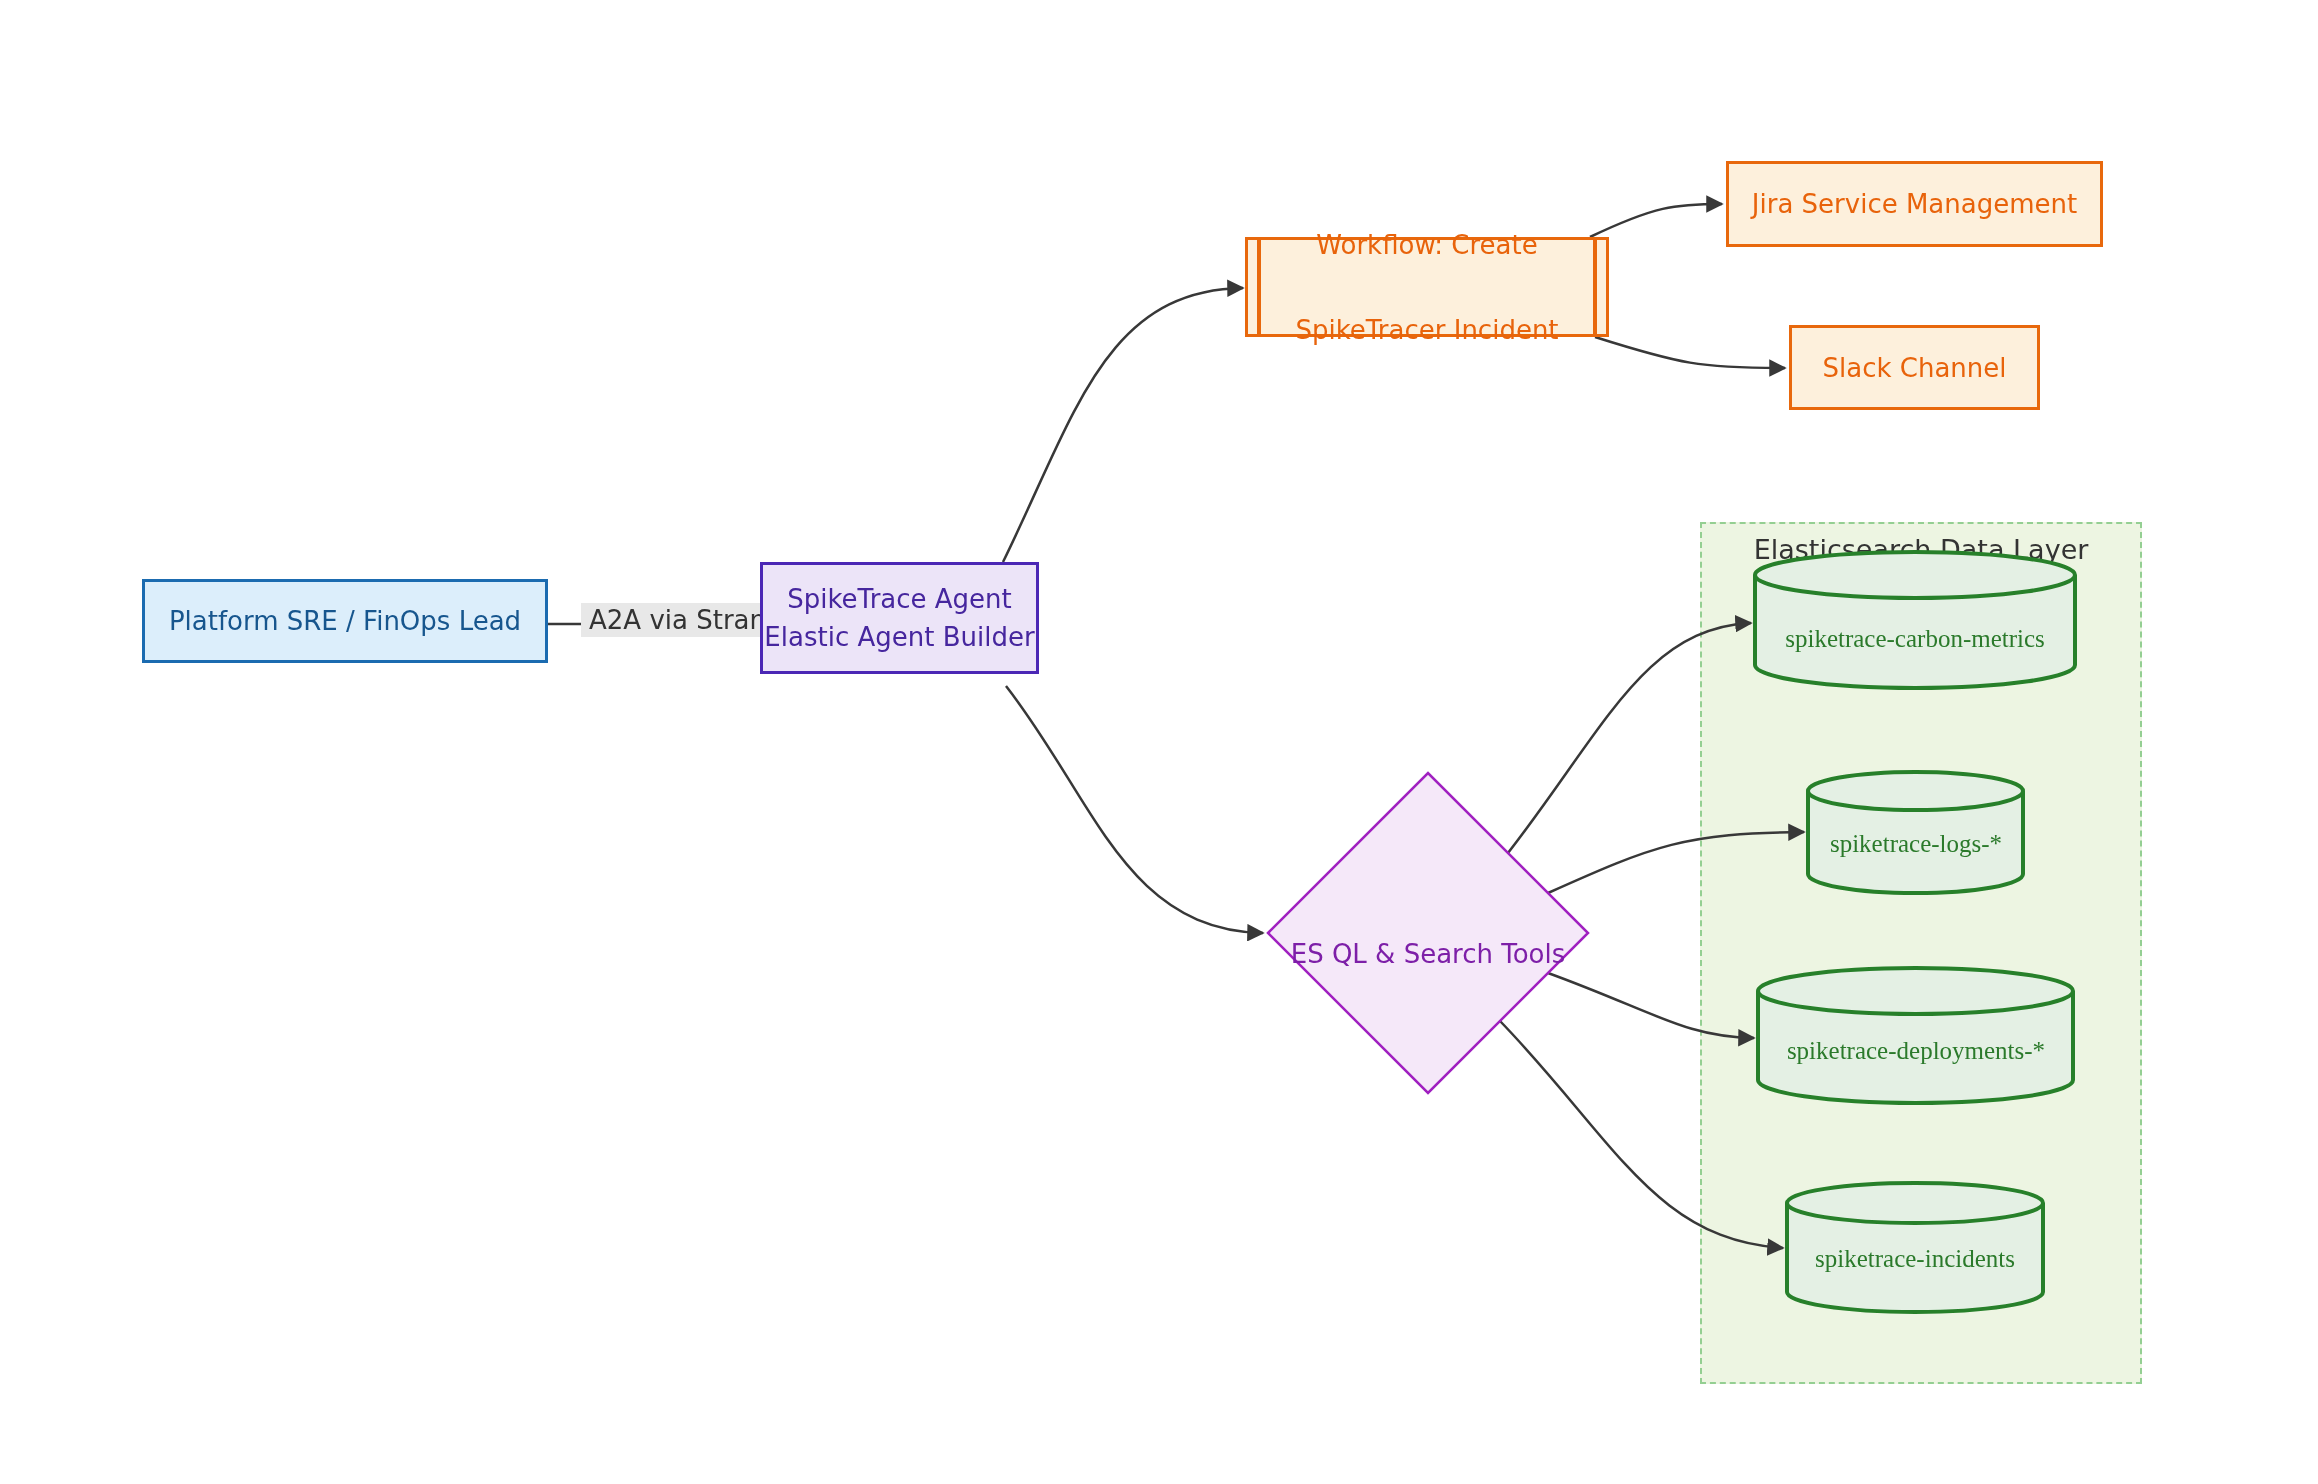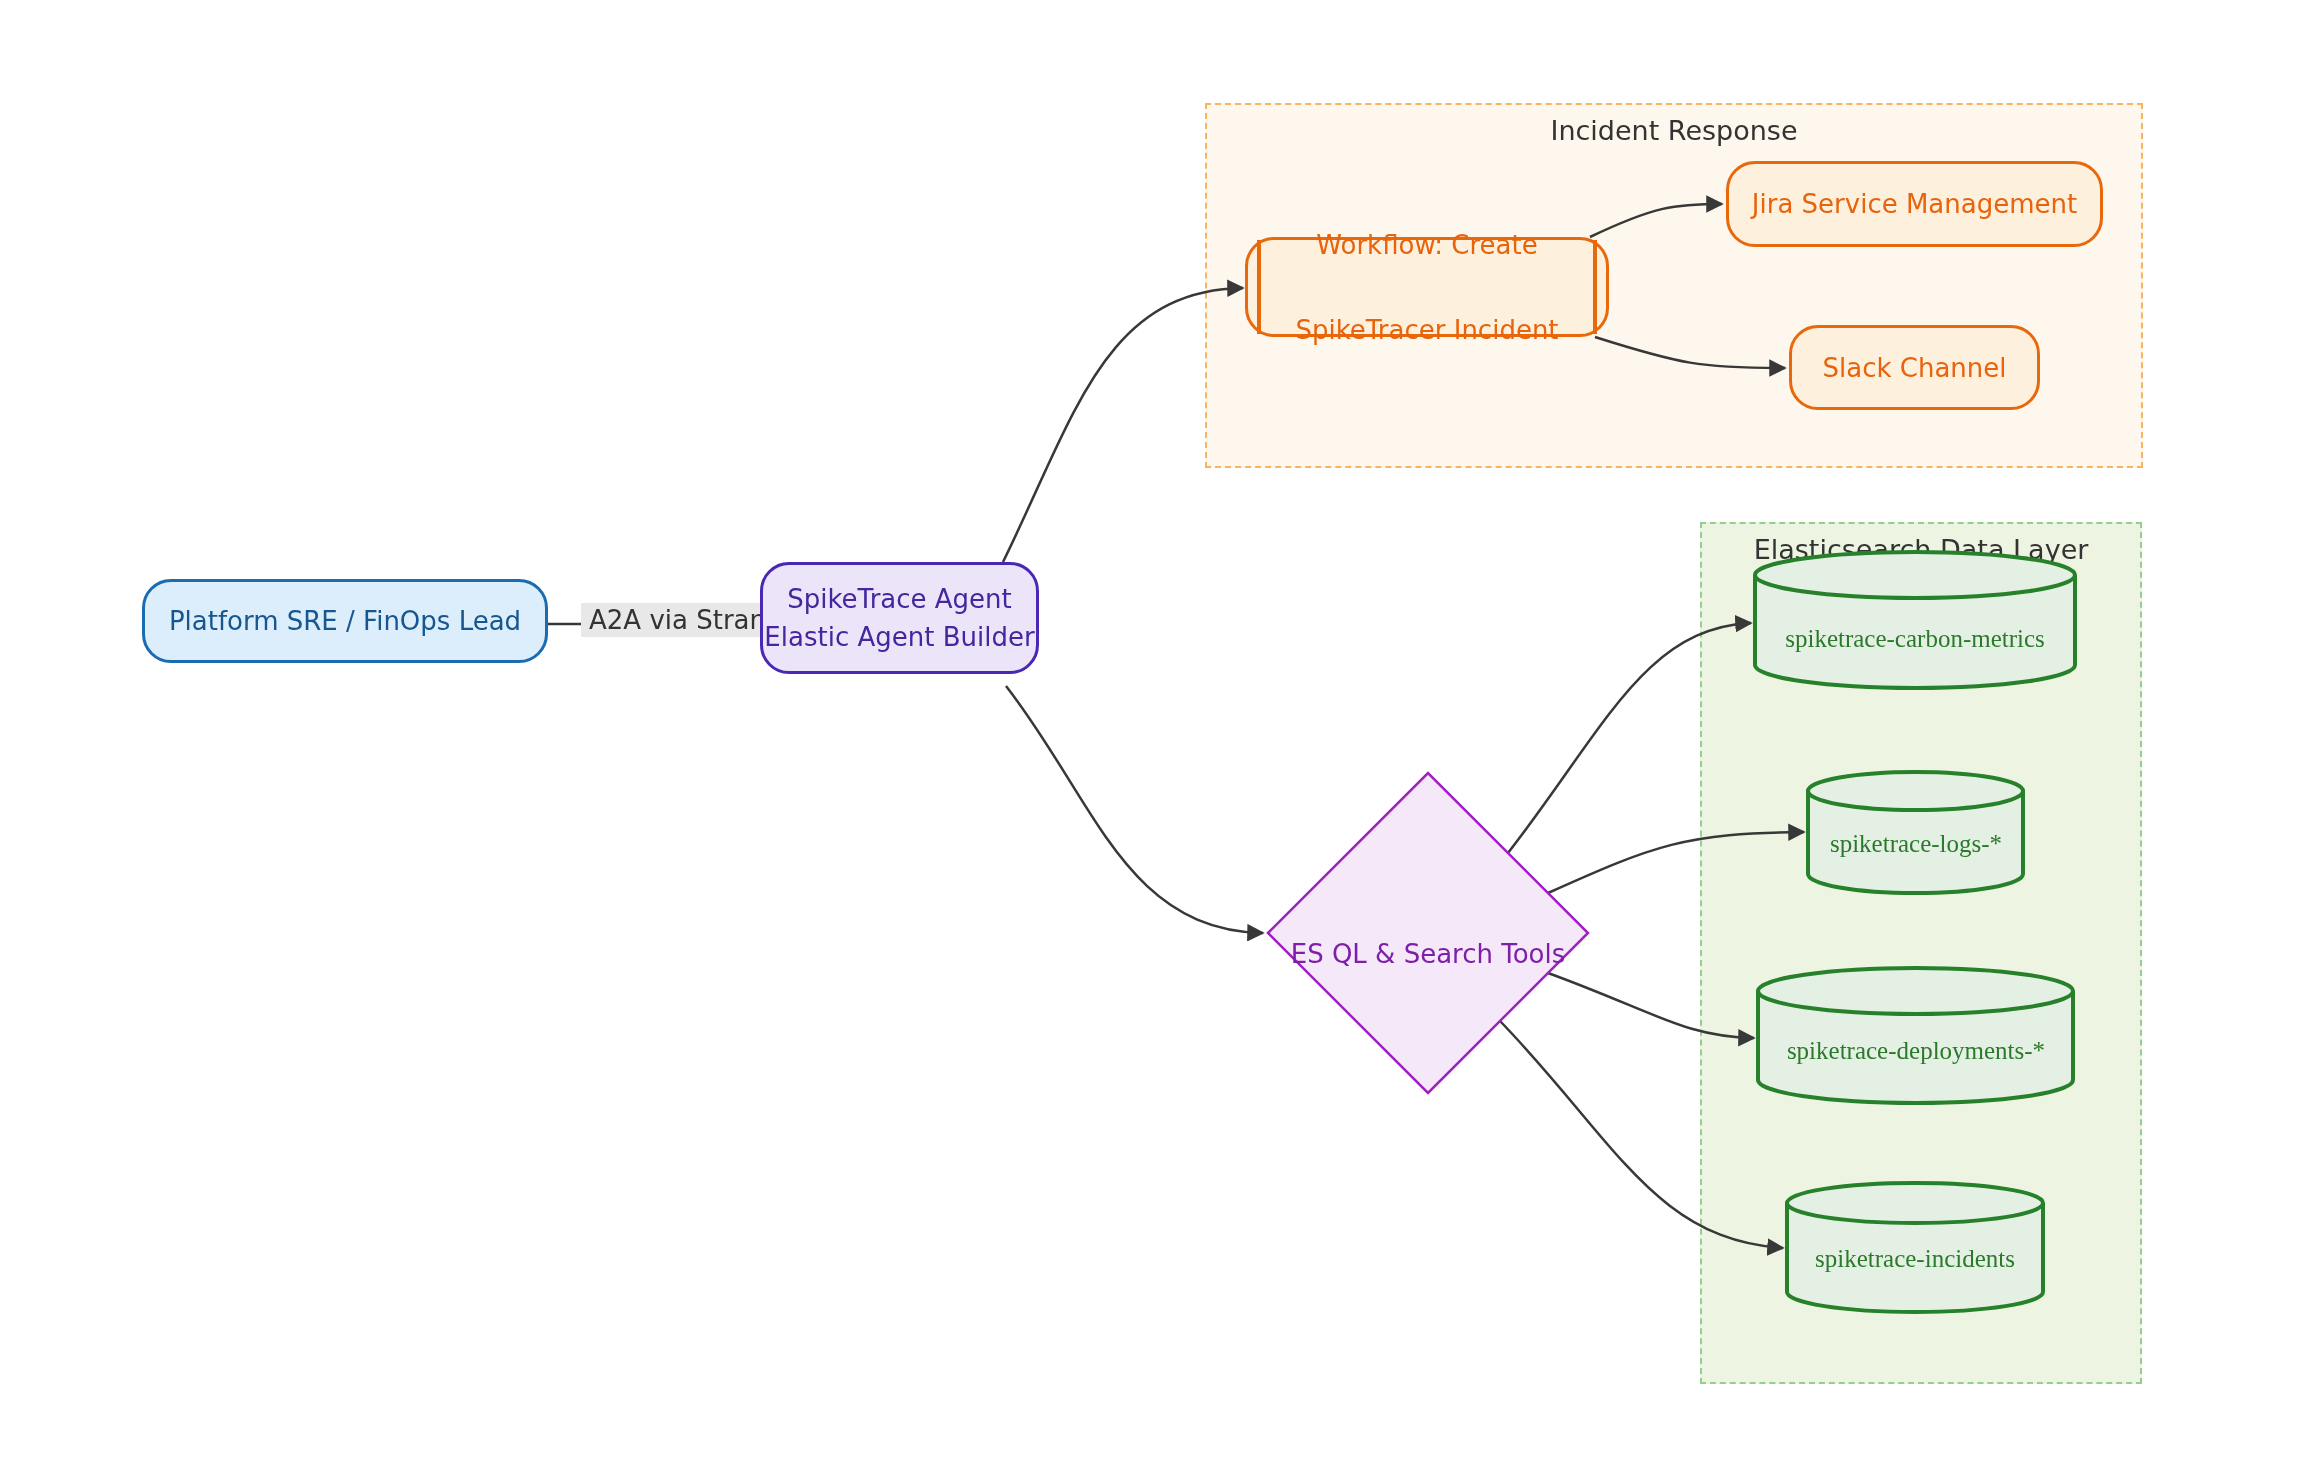--- a/index.html
+++ b/index.html
@@ -64,21 +64,20 @@
   .node {
     position: absolute;
     box-sizing: border-box;
     display: flex;
     flex-direction: column;
     align-items: center;
     justify-content: center;
     text-align: center;
     font-size: 26px;
     line-height: 38px;
-    border-radius: 29px;
   }
   .node-actor {
     left: 142px; top: 579px; width: 406px; height: 84px;
     background: var(--actor-fill, #dceefb);
     border: 3.5px solid var(--actor-stroke, #1b6bb0);
     color: var(--actor-text, #17568e);
   }
   .node-agent {
     left: 760px; top: 562px; width: 279px; height: 112px;
     background: var(--agent-fill, #ece4f8);
@@ -130,23 +129,20 @@
   .lbl-carbon      { left: 1735px; top: 625px;  width: 360px; }
   .lbl-logs        { left: 1796px; top: 830px;  width: 240px; }
   .lbl-deployments { left: 1746px; top: 1037px; width: 340px; }
   .lbl-incidents   { left: 1785px; top: 1245px; width: 260px; }
 </style>
 </head>
 <body>
 
 <div id="canvas">
 
-  <div class="cluster cluster-incident">
-    <div class="cluster-title">Incident Response</div>
-  </div>
   <div class="cluster cluster-es">
     <div class="cluster-title">Elasticsearch Data Layer</div>
   </div>
 
   <svg id="edge-layer" width="2318" height="1484" viewBox="0 0 2318 1484">
     <defs>
       <marker id="arrowhead" viewBox="0 0 10 10" refX="9" refY="5" markerWidth="7" markerHeight="7" orient="auto-start-reverse">
         <path d="M0,0 L10,5 L0,10 z" fill="#383838"></path>
       </marker>
     </defs>

